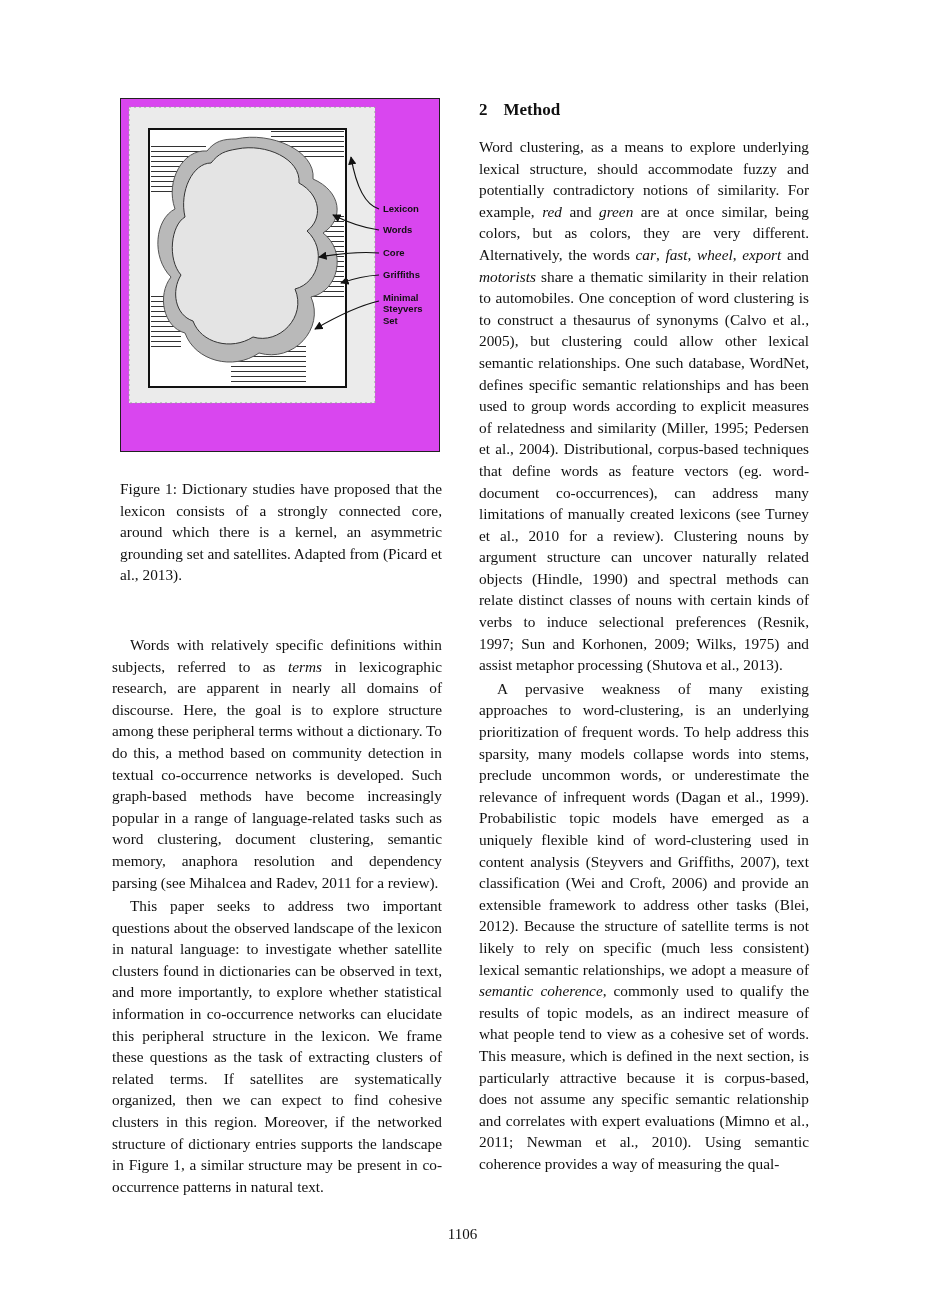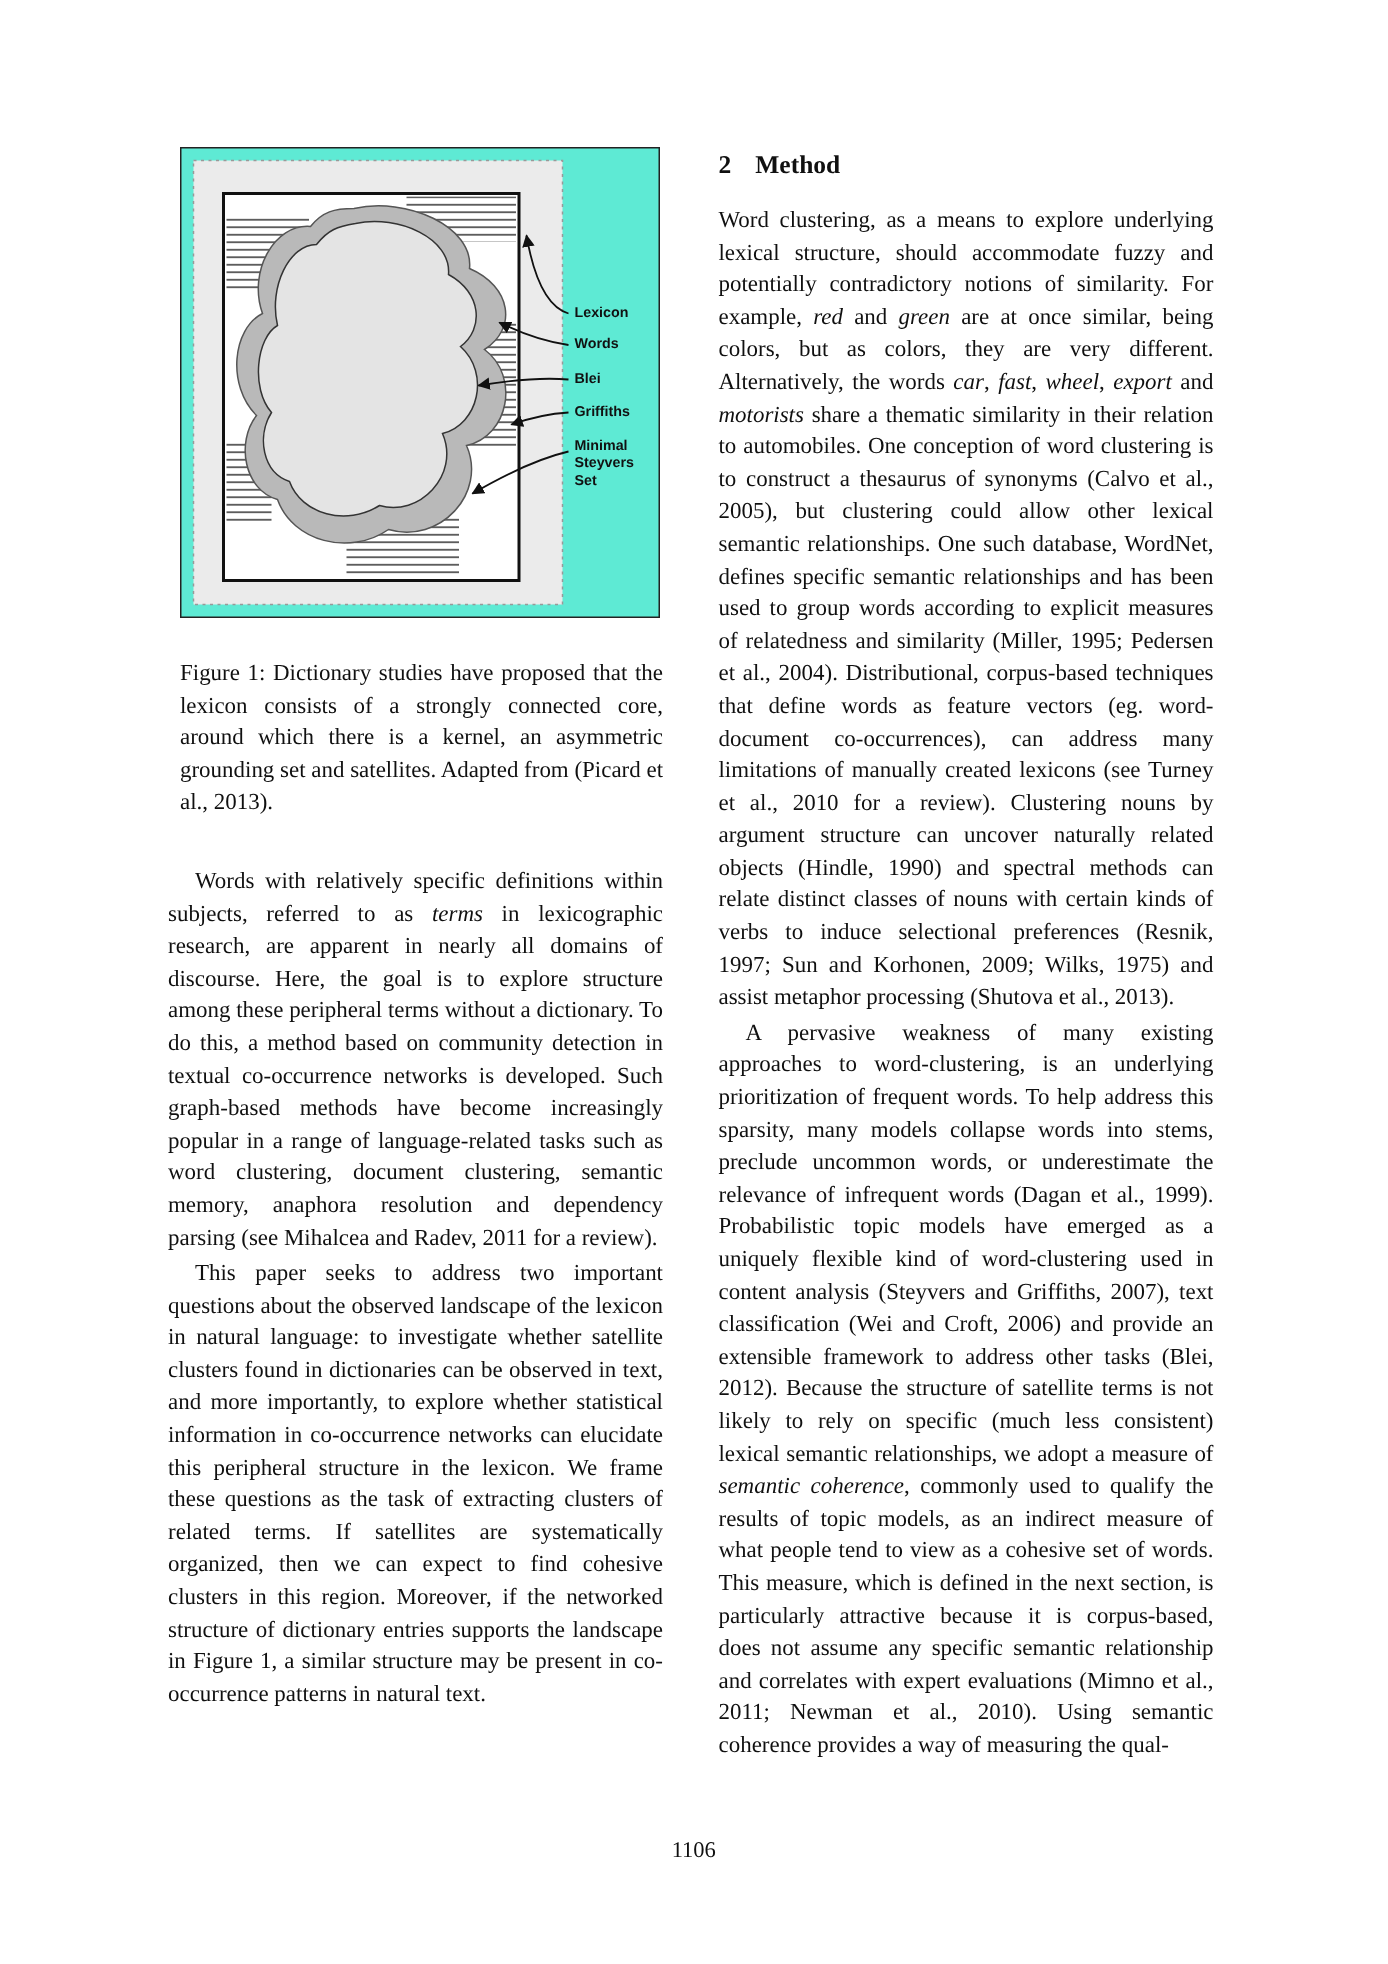--- a/index.html
+++ b/index.html
@@ -26,39 +26,39 @@
     line-height: 21.6px;
     text-align: justify;
   }
   .body-text p { margin: 0 13px 2px 0; text-indent: 18px; }
   .body-text p.noindent { text-indent: 0; }
 
   
   .figure-box {
     position: relative;
     width: 320px;
-    height: 314px;
+    height: 354px;
     margin-left: 8px;
     border: 1px solid #222;
-    background: #5eead4;
+    background: #d946ef;
     box-sizing: border-box;
   }
   .fig-label {
     position: absolute;
     left: 262px;
     width: 56px;
     font-family: "Liberation Sans", sans-serif;
     font-weight: bold;
     font-size: 9.5px;
     line-height: 1.2;
     color: #111;
   }
   .caption {
     width: 322px;
-    margin: 26px 0 31px 8px;
+    margin: 26px 0 48px 8px;
     font-size: 15.3px;
     line-height: 21.6px;
     text-align: justify;
   }
   .section-heading {
     font-size: 17px;
     font-weight: bold;
     margin: 2px 0 16px 0;
   }
   .section-heading .sec-num { margin-right: 16px; }
@@ -107,21 +107,21 @@
 
           <path d="M 258 110 Q 238 104 230 58" fill="none" stroke="#111" stroke-width="1.2" marker-end="url(#arrow)"></path>
           <path d="M 258 131 Q 236 128 212 116" fill="none" stroke="#111" stroke-width="1.2" marker-end="url(#arrow)"></path>
           <path d="M 258 154 Q 234 152 198 158 " fill="none" stroke="#111" stroke-width="1.2" marker-end="url(#arrow)"></path>
           <path d="M 258 176 Q 240 177 220 184" fill="none" stroke="#111" stroke-width="1.2" marker-end="url(#arrow)"></path>
           <path d="M 258 202 Q 232 208 194 230" fill="none" stroke="#111" stroke-width="1.2" marker-end="url(#arrow)"></path>
         </svg>
 
         <div class="fig-label" style="top:104px">Lexicon</div>
         <div class="fig-label" style="top:125px">Words</div>
-        <div class="fig-label" style="top:148px">Blei</div>
+        <div class="fig-label" style="top:148px">Core</div>
         <div class="fig-label" style="top:170px">Griffiths</div>
         <div class="fig-label" style="top:193px">Minimal Steyvers Set</div>
       </div>
 
       <div class="caption">Figure 1: Dictionary studies have proposed that the lexicon consists of a strongly connected core, around which there is a kernel, an asymmetric grounding set and satellites. Adapted from (Picard et al., 2013).</div>
 
       <div class="body-text">
         <p><span>Words with relatively specific definitions within subjects, referred to as </span><i>terms</i><span> in lexicographic research, are apparent in nearly all domains of discourse.  Here, the goal is to explore structure among these peripheral terms without a dictionary.  To do this, a method based on community detection in textual co-occurrence networks is developed. Such graph-based methods have become increasingly popular in a range of language-related tasks such as word clustering, document clustering, semantic memory, anaphora resolution and dependency parsing (see Mihalcea and Radev, 2011 for a review).</span></p>
         <p><span>This paper seeks to address two important questions about the observed landscape of the lexicon in natural language: to investigate whether satellite clusters found in dictionaries can be observed in text, and more importantly, to explore whether statistical information in co-occurrence networks can elucidate this peripheral structure in the lexicon. We frame these questions as the task of extracting clusters of related terms.  If satellites are systematically organized, then we can expect to find cohesive clusters in this region.  Moreover, if the networked structure of dictionary entries supports the landscape in Figure 1, a similar structure may be present in co-occurrence patterns in natural text.</span></p>
       </div>

